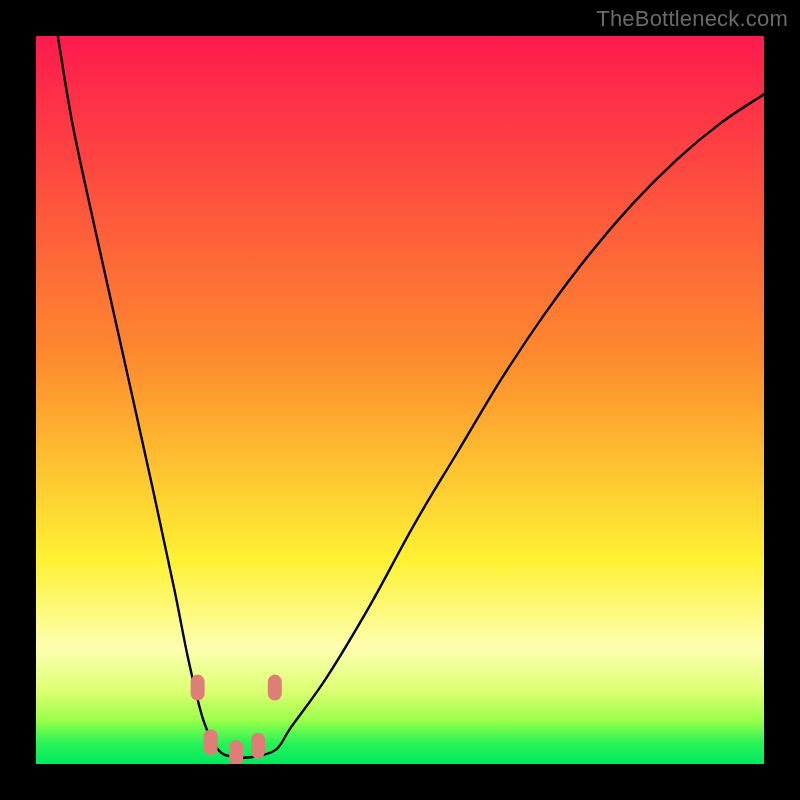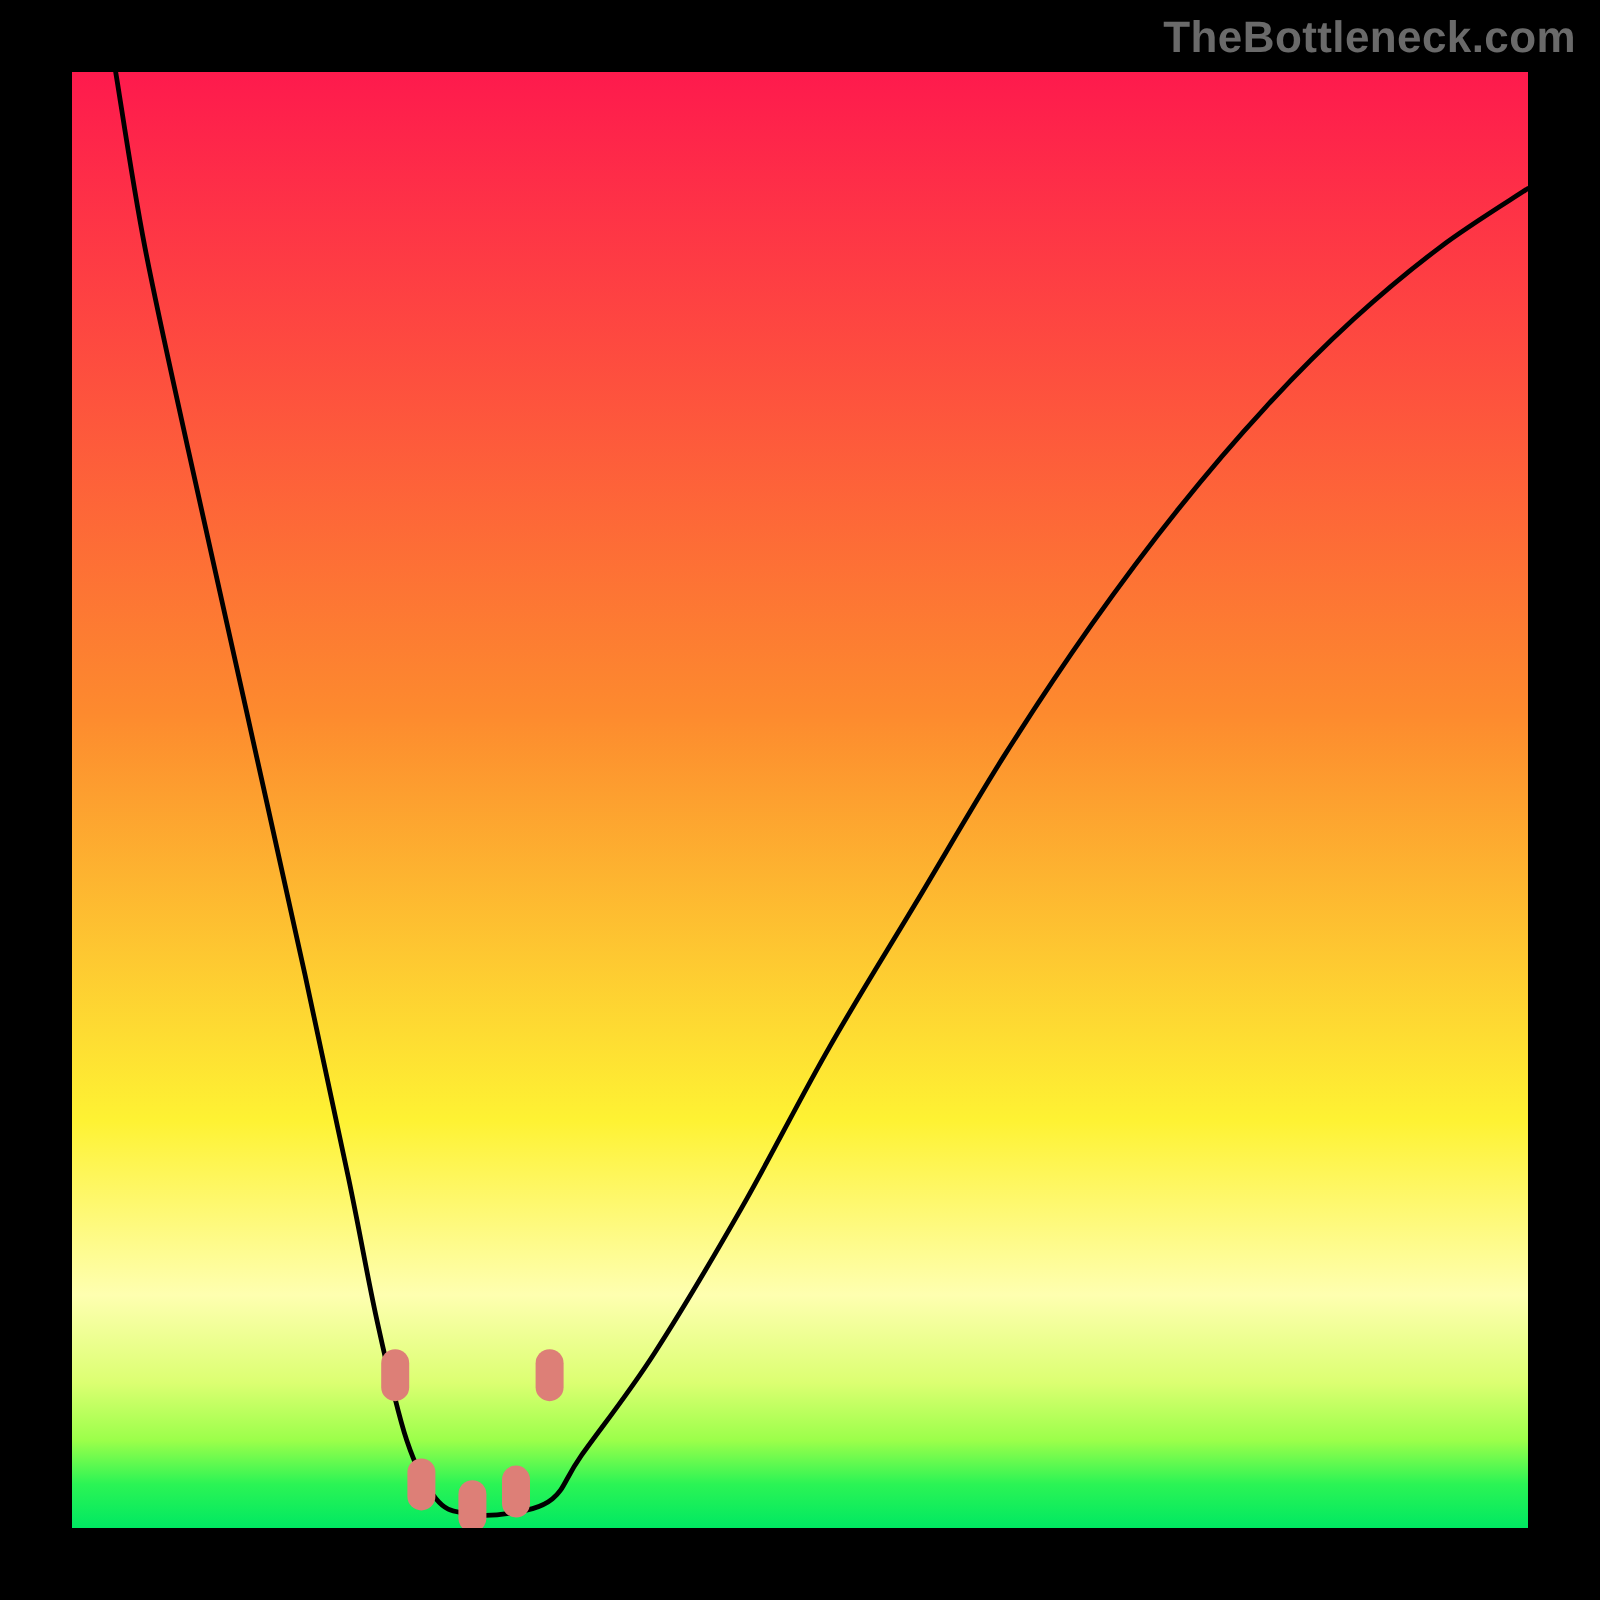--- a/index.html
+++ b/index.html
@@ -23,21 +23,21 @@
     position: absolute;
     inset: 0;
   }
   .watermark {
     position: absolute;
     top: 6px;
     right: 12px;
     color: #6a6a6a;
     font-size: 22px;
     letter-spacing: 0.2px;
-    font-weight: 700;
+    font-weight: 400;
   }
   svg.curve {
     position: absolute;
     inset: 0;
   }
   .marker {
     fill: #dd7f77;
   }
 </style>
 </head>

